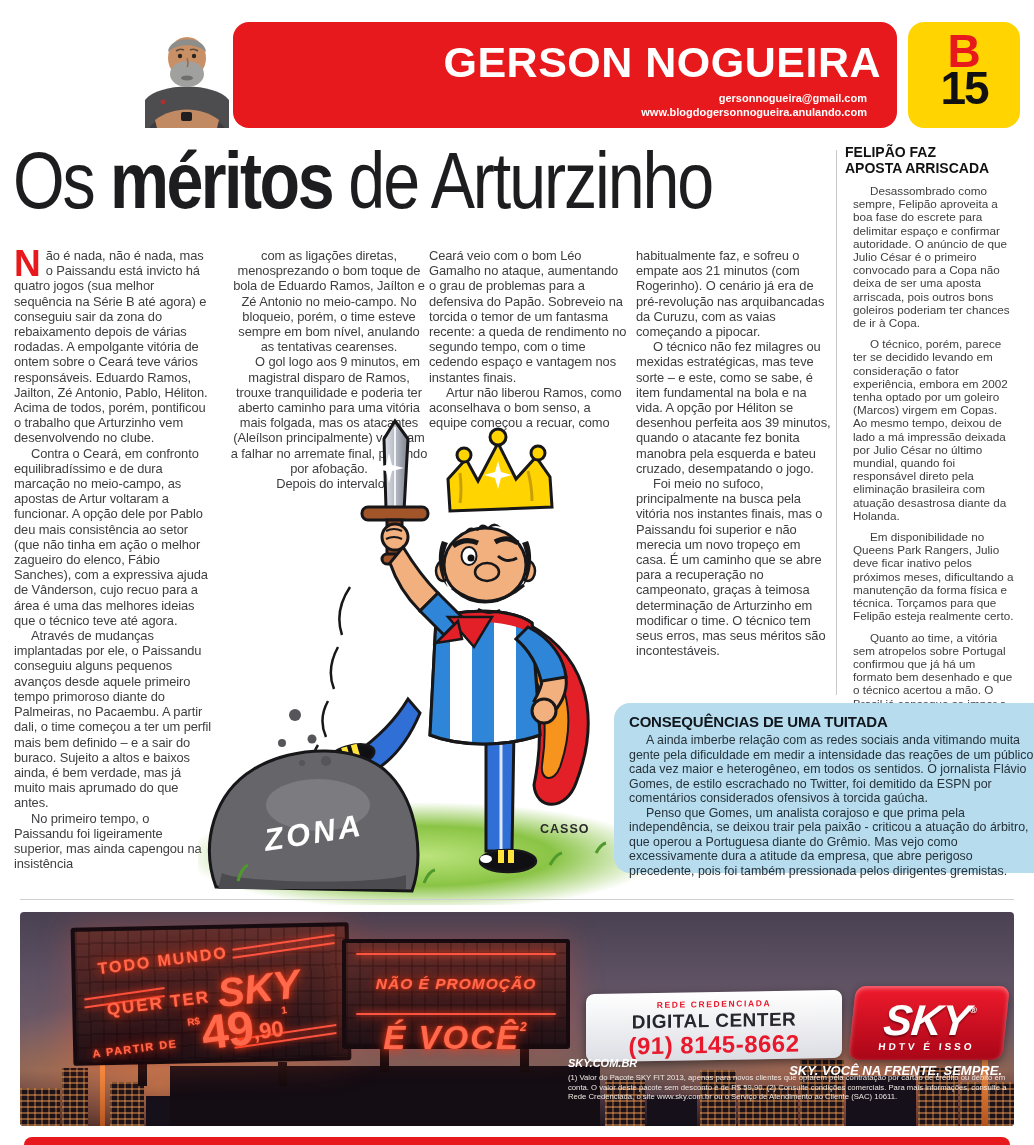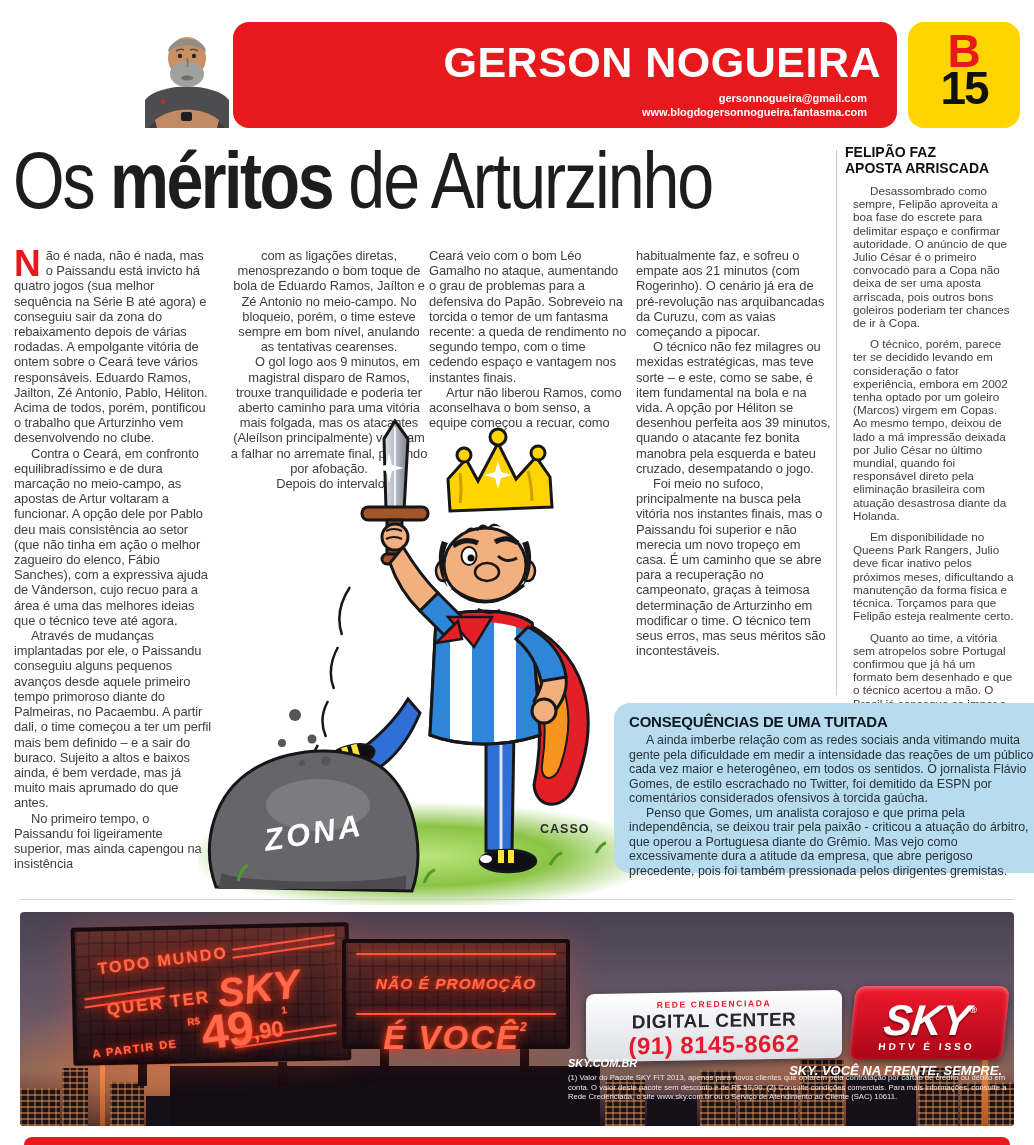--- a/index.html
+++ b/index.html
@@ -109,21 +109,21 @@
 </head>
 <body>
 
 <div class="page">
 
 
   <div class="abs mastRed">
     <div class="colName">GERSON NOGUEIRA</div>
     <div class="contact">
       <div>gersonnogueira@gmail.com</div>
-      <div>www.blogdogersonnogueira.fantasma.com</div>
+      <div>www.blogdogersonnogueira.anulando.com</div>
     </div>
   </div>
 
   <svg class="abs photo" viewBox="0 0 96 104">
     <path d="M6,104 L6,76 C20,58 76,58 90,76 L90,104 Z" fill="#4d4d50"></path>
     <path d="M10,104 C22,86 74,86 86,104 Z" fill="#3c3c40"></path>
     <path d="M16,96 C34,82 62,82 80,96 L78,104 L18,104 Z" fill="#c18a62"></path>
     <rect x="42" y="88" width="11" height="9" rx="2" fill="#1d1d22"></rect>
     <circle cx="24" cy="78" r="2.4" fill="#b03030"></circle>
     <ellipse cx="48" cy="34" rx="19" ry="21" fill="#c99066"></ellipse>

